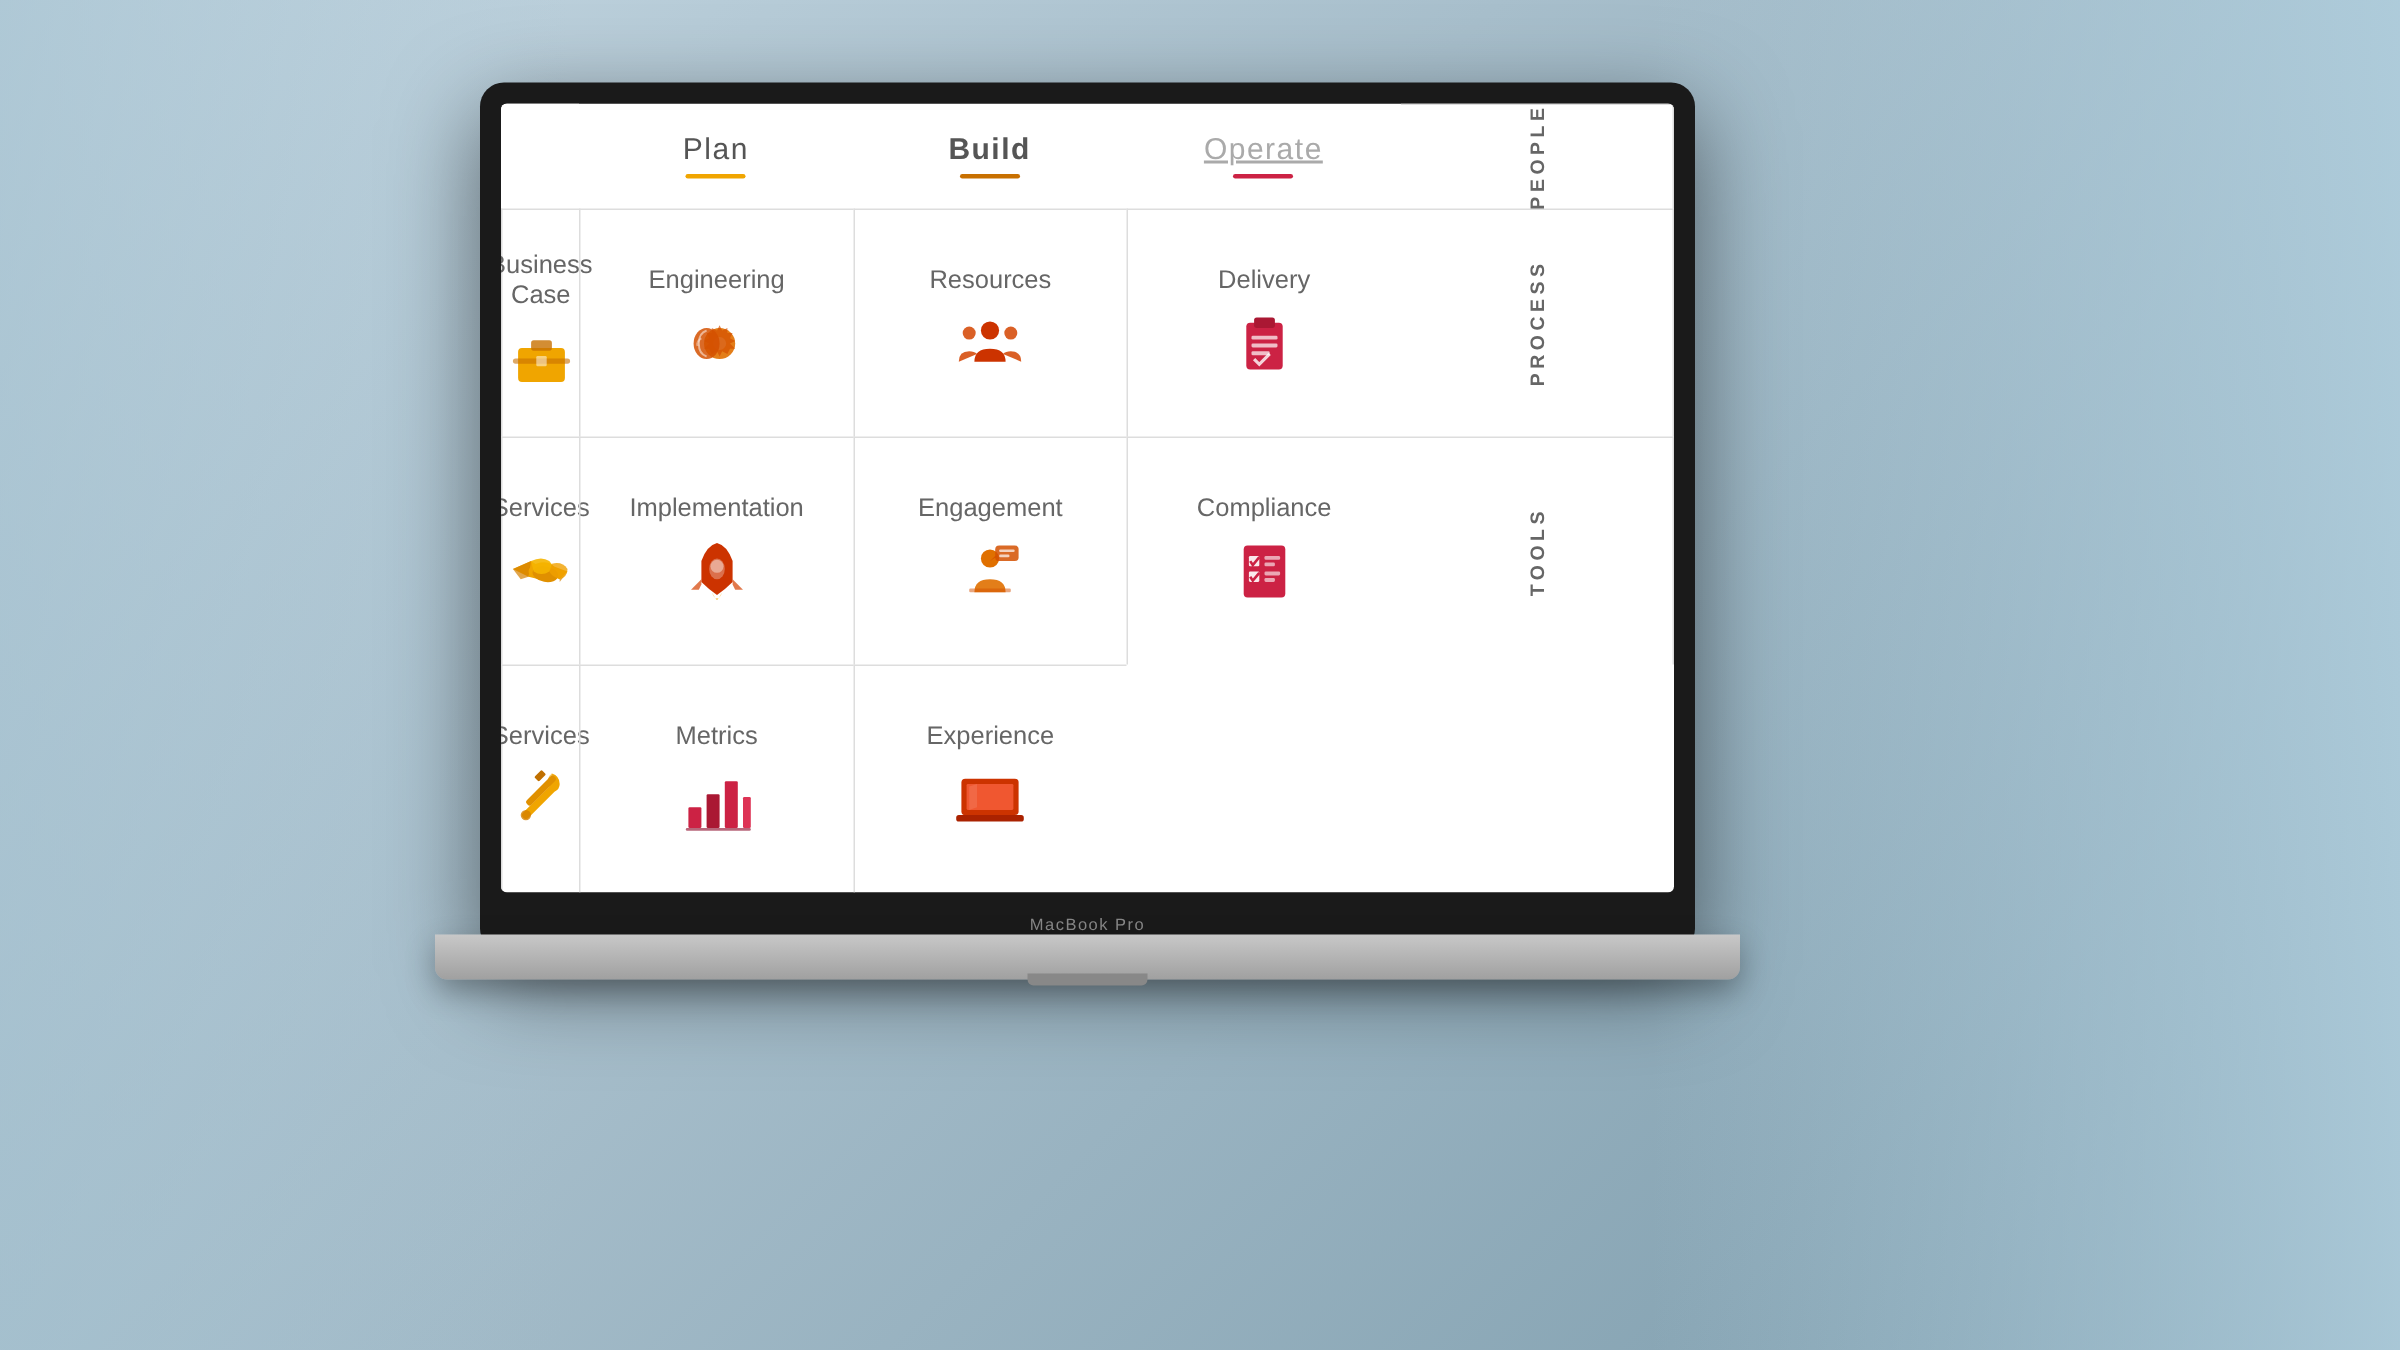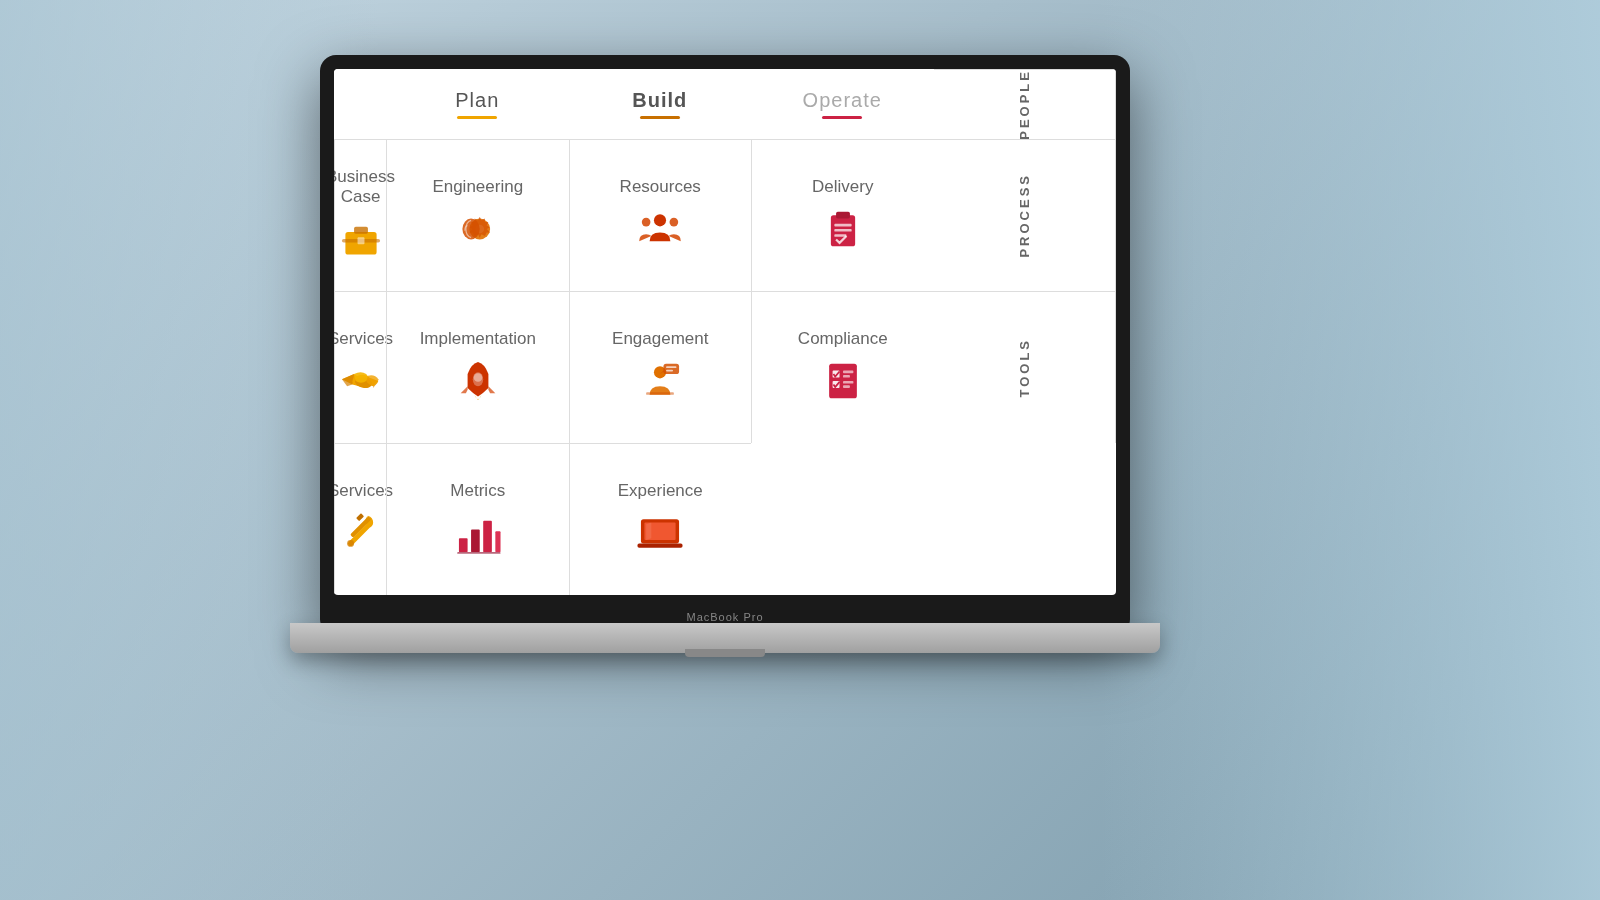--- a/index.html
+++ b/index.html
@@ -96,21 +96,21 @@
     }
 
     .plan-underline { background: #f0a500; }
     .build-underline { background: #c87000; }
     .deploy-underline { background: #d44000; }
     .operate-underline { background: #cc2244; }
 
     .col-plan { color: #555 !important; }
     .col-build { color: #555 !important; font-weight: 600; }
     .col-deploy { color: #888 !important; }
-    .col-operate { color: #aaa !important; }
+    .col-operate { color: #aaa !important; text-decoration: underline; }
 
     
     .row-label {
       display: flex;
       align-items: center;
       justify-content: center;
       border-right: 1px solid #ddd;
       border-top: 1px solid #ddd;
     }
 

